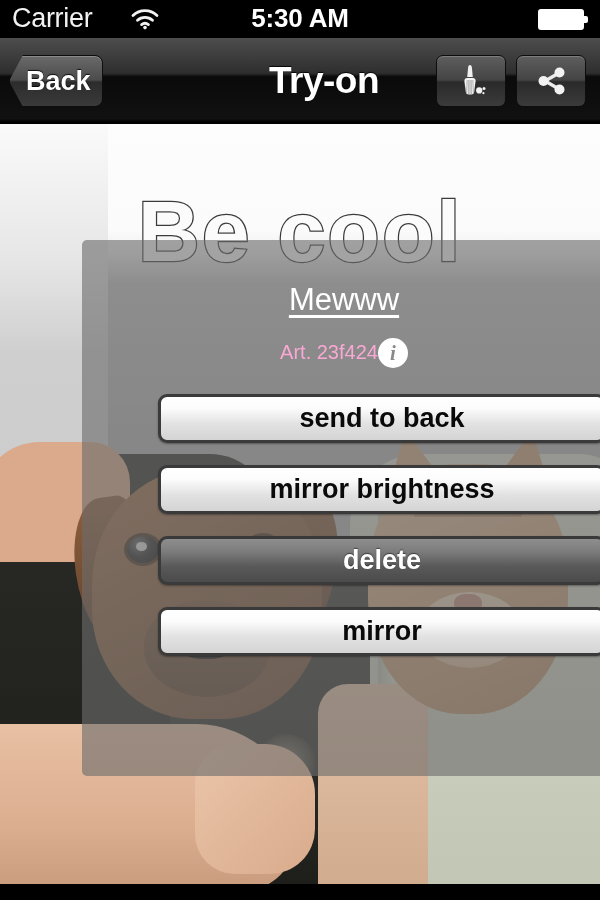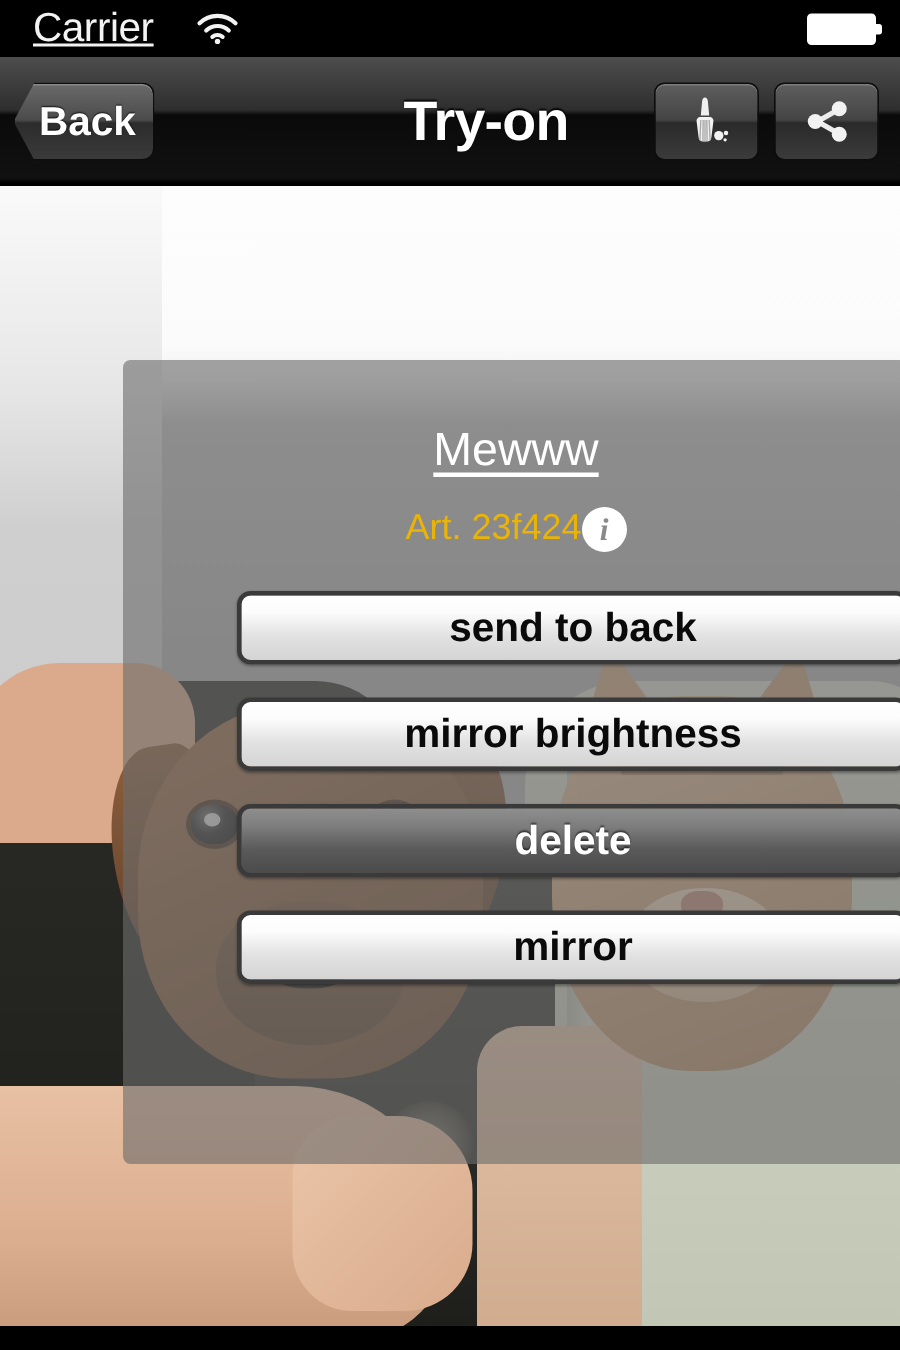--- a/index.html
+++ b/index.html
@@ -23,25 +23,24 @@
   
   #status-bar {
     position: absolute;
     top: 0; left: 0;
     width: 600px; height: 38px;
     background: #000;
     z-index: 40;
   }
   #carrier-label {
     position: absolute;
-    left: 22px; top: 3px;
+    left: 12px; top: 3px;
     font-size: 27px;
     color: #f2f2f2;
     letter-spacing: -0.3px;
-    text-decoration: underline;
   }
   #wifi-icon {
     position: absolute;
     left: 130px; top: 8px;
     width: 30px; height: 22px;
   }
   #status-time {
     position: absolute;
     left: 0; right: 0; top: 3px;
     text-align: center;
@@ -387,22 +386,22 @@
     text-underline-offset: 5px;
   }
   #panel-subtitle-row {
     margin-top: 18px;
     display: flex;
     align-items: center;
     justify-content: center;
     gap: 2px;
   }
   #panel-article {
-    font-size: 24px;
-    color: #eab308;
+    font-size: 20px;
+    color: #f9a8d4;
   }
   #info-icon {
     width: 30px; height: 30px;
     border-radius: 50%;
     background: #ffffff;
     display: flex;
     align-items: center;
     justify-content: center;
     font-family: "Liberation Serif", serif;
     font-style: italic;
@@ -488,20 +487,21 @@
       <div id="cat-stripes"></div>
       <div id="cat-muzzle"></div>
       <div id="cat-nose"></div>
       <div class="cat-eye" id="cat-eye-left"></div>
       <div class="cat-eye" id="cat-eye-right"></div>
     </div>
 
     <div id="person-left-arm"></div>
     <div id="person-left-fist"></div>
 
+    <div id="be-cool-sticker">Be cool</div>
   </div>
 
   <div id="action-panel">
 
     <div id="panel-title">Mewww</div>
 
     <div id="panel-subtitle-row">
       <span id="panel-article">Art. 23f424</span>
       <span id="info-icon">i</span>
     </div>
@@ -553,18 +553,19 @@
   <div id="status-bar">
     <div id="carrier-label">Carrier</div>
 
     <svg id="wifi-icon" viewBox="0 0 30 22">
       <path d="M3 7.5 A17 17 0 0 1 27 7.5" stroke="#f2f2f2" stroke-width="2.8" fill="none" stroke-linecap="round"></path>
       <path d="M7.5 12.3 A11 11 0 0 1 22.5 12.3" stroke="#f2f2f2" stroke-width="2.8" fill="none" stroke-linecap="round"></path>
       <path d="M11.6 16.6 A5.5 5.5 0 0 1 18.4 16.6" stroke="#f2f2f2" stroke-width="2.8" fill="none" stroke-linecap="round"></path>
       <circle cx="15" cy="19.6" r="1.8" fill="#f2f2f2"></circle>
     </svg>
 
+    <div id="status-time">5:30 AM</div>
 
     <div id="battery-icon"></div>
   </div>
 
   <div id="bottom-strip"></div>
 </div>
 
 </body></html>

